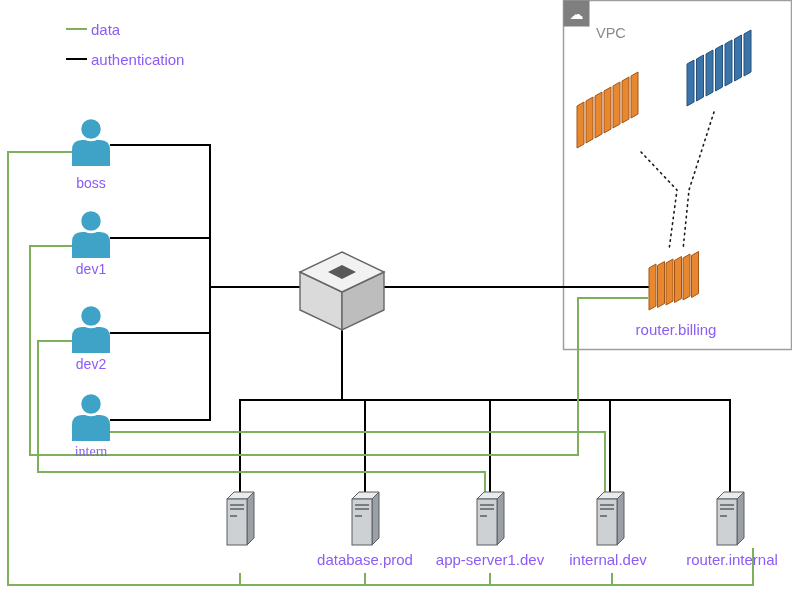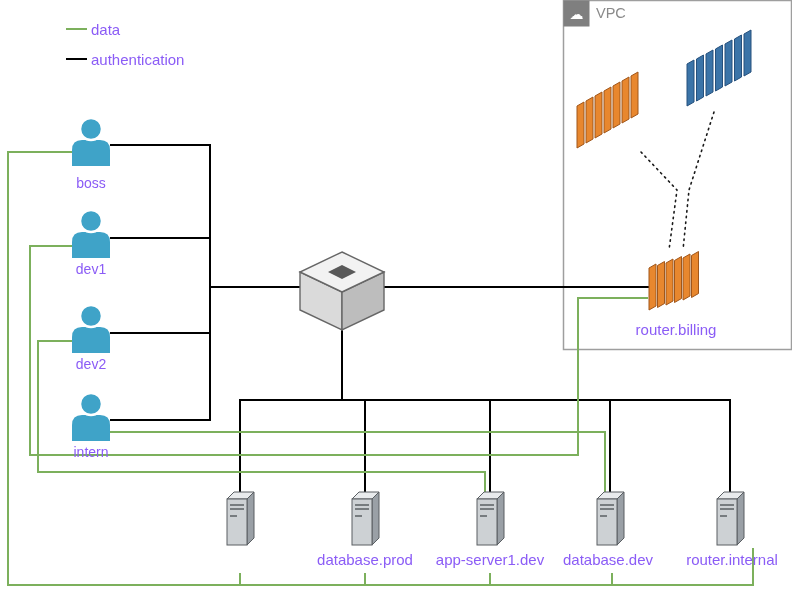--- a/index.html
+++ b/index.html
@@ -5,21 +5,21 @@
   html,body { margin:0; padding:0; background:#ffffff; }
   .stage {
     position:relative; width:792px; height:593px; background:#fff;
     font-family:"Liberation Sans", sans-serif; overflow:hidden;
   }
   .stage svg { position:absolute; left:0; top:0; }
   .label { position:absolute; color:#8b5cf6; font-size:15px; white-space:nowrap; }
   .label.small { font-size:14px; }
   .label.centered { transform:translateX(-50%); text-align:center; }
   .label.wrap { white-space:normal; width:86px; line-height:1.2; }
-  .label.gray { color:#8a8a8a; font-size:14.5px; }
+  .label.gray { color:#8a8a8a; font-size:14.5px;margin-top:20px; }
 
   .wire-auth { stroke:var(--auth_line,#000); stroke-width:2; fill:none; }
   .wire-data { stroke:var(--data_line,#7CB05C); stroke-width:2; fill:none; }
   .dotted    { stroke:#1a1a1a; stroke-width:1.6; fill:none; stroke-dasharray:1.5 4.2; stroke-linecap:round; }
 
   .fill-user { fill:var(--user_blue,#3FA3C8); }
   .user-head { stroke:#ffffff; stroke-width:2.5; }
 
   .cube-top   { fill:#f2f2f2; stroke:#666; stroke-width:1.4; }
   .cube-left  { fill:#dadada; stroke:#666; stroke-width:1.4; }
@@ -174,23 +174,23 @@
   </svg>
 
   <div class="label" style="left:91px; top:21px;">data</div>
   <div class="label" style="left:91px; top:51px;">authentication</div>
 
   <div class="label gray" style="left:596px; top:5px;">VPC</div>
 
   <div class="label small centered" style="left:91px; top:175px;">boss</div>
   <div class="label small centered" style="left:91px; top:261px;">dev1</div>
   <div class="label small centered" style="left:91px; top:356px;">dev2</div>
-  <div class="label small centered" style="left:91px; top:444px;">intern</div>
+  <div class="label small centered" style="left:91px; top:444px;font-family:Liberation Serif, serif;">intern</div>
 
 
   <div class="label centered" style="left:676px; top:321px;">router.billing</div>
 
   <div class="label centered" style="left:365px; top:551px;">database.prod</div>
   <div class="label centered" style="left:490px; top:551px;">app-server1.dev</div>
-  <div class="label centered" style="left:608px; top:551px;">database.dev</div>
+  <div class="label centered" style="left:608px; top:551px;">internal.dev</div>
   <div class="label centered" style="left:732px; top:551px;">router.internal</div>
 
 </div>
 
 </body></html>

